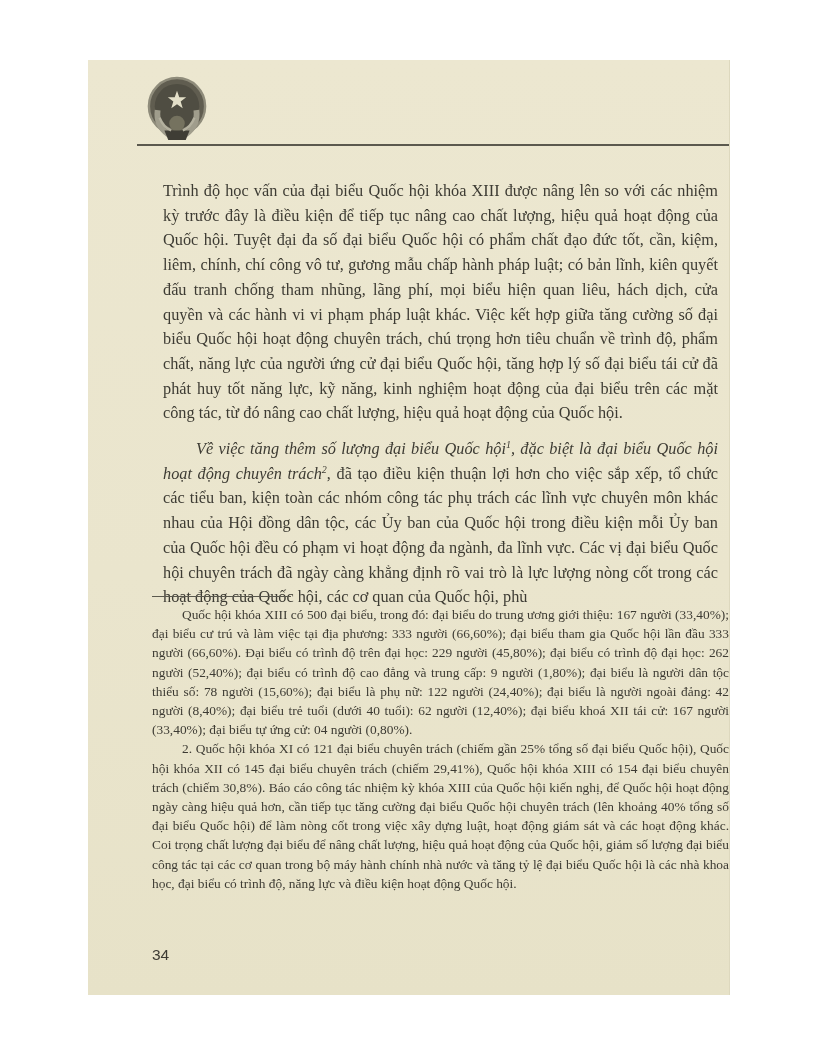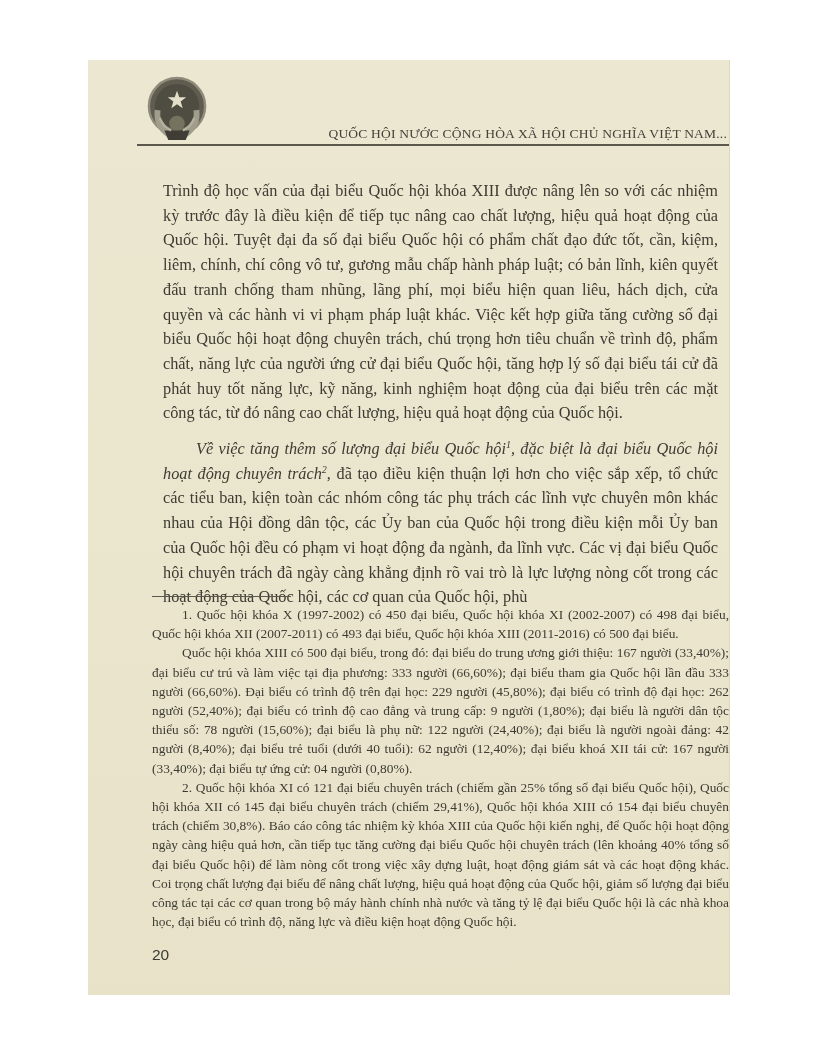--- a/index.html
+++ b/index.html
@@ -89,31 +89,29 @@
       <path d="M12 36 Q10 52 23 61" stroke="#a09d8c" stroke-width="6" fill="none"></path>
       <path d="M52 36 Q54 52 41 61" stroke="#a09d8c" stroke-width="6" fill="none"></path>
       <polygon points="32,16 34.35,22.76 41.5,22.9 35.8,27.24 37.9,34.1 32,30 26.1,34.1 28.2,27.24 22.5,22.9 29.65,22.76" fill="#e3dfc8"></polygon>
       <circle cx="32" cy="50" r="8" fill="#75725f"></circle>
       <path d="M19 57 h26 l-4 10 h-18 z" fill="#3f3d35"></path>
       <path d="M14 44 q4 10 12 13" stroke="#b3b09e" stroke-width="2.5" fill="none"></path>
       <path d="M50 44 q-4 10 -12 13" stroke="#b3b09e" stroke-width="2.5" fill="none"></path>
     </svg>
   </div>
 
-  <div class="header-title">QUỐC HỘI NƯỚC CỘNG HÒA XÃ HỘI CHỦ NGHĨA VIỆT NAM...</div>
   <div class="header-rule"></div>
 
   <div class="body-text">
     <p>Trình độ học vấn của đại biểu Quốc hội khóa XIII được nâng lên so với các nhiệm kỳ trước đây là điều kiện để tiếp tục nâng cao chất lượng, hiệu quả hoạt động của Quốc hội. Tuyệt đại đa số đại biểu Quốc hội có phẩm chất đạo đức tốt, cần, kiệm, liêm, chính, chí công vô tư, gương mẫu chấp hành pháp luật; có bản lĩnh, kiên quyết đấu tranh chống tham nhũng, lãng phí, mọi biểu hiện quan liêu, hách dịch, cửa quyền và các hành vi vi phạm pháp luật khác. Việc kết hợp giữa tăng cường số đại biểu Quốc hội hoạt động chuyên trách, chú trọng hơn tiêu chuẩn về trình độ, phẩm chất, năng lực của người ứng cử đại biểu Quốc hội, tăng hợp lý số đại biểu tái cử đã phát huy tốt năng lực, kỹ năng, kinh nghiệm hoạt động của đại biểu trên các mặt công tác, từ đó nâng cao chất lượng, hiệu quả hoạt động của Quốc hội.</p>
     <p class="indent"><em><span>Về việc tăng thêm số lượng đại biểu Quốc hội</span><sup>1</sup><span>, đặc biệt là đại biểu Quốc hội hoạt động chuyên trách</span><sup>2</sup></em><span>, đã tạo điều kiện thuận lợi hơn cho việc sắp xếp, tổ chức các tiểu ban, kiện toàn các nhóm công tác phụ trách các lĩnh vực chuyên môn khác nhau của Hội đồng dân tộc, các Ủy ban của Quốc hội trong điều kiện mỗi Ủy ban của Quốc hội đều có phạm vi hoạt động đa ngành, đa lĩnh vực. Các vị đại biểu Quốc hội chuyên trách đã ngày càng khẳng định rõ vai trò là lực lượng nòng cốt trong các hoạt động của Quốc hội, các cơ quan của Quốc hội, phù</span></p>
   </div>
 
   <div class="footnote-rule"></div>
 
   <div class="footnotes">
-    <p>1. Quốc hội khóa X (1997-2002) có 450 đại biểu, Quốc hội khóa XI (2002-2007) có 498 đại biểu, Quốc hội khóa XII (2007-2011) có 493 đại biểu, Quốc hội khóa XIII (2011-2016) có 500 đại biểu.</p>
     <p>Quốc hội khóa XIII có 500 đại biểu, trong đó: đại biểu do trung ương giới thiệu: 167 người (33,40%); đại biểu cư trú và làm việc tại địa phương: 333 người (66,60%); đại biểu tham gia Quốc hội lần đầu 333 người (66,60%). Đại biểu có trình độ trên đại học: 229 người (45,80%); đại biểu có trình độ đại học: 262 người (52,40%); đại biểu có trình độ cao đẳng và trung cấp: 9 người (1,80%); đại biểu là người dân tộc thiểu số: 78 người (15,60%); đại biểu là phụ nữ: 122 người (24,40%); đại biểu là người ngoài đảng: 42 người (8,40%); đại biểu trẻ tuổi (dưới 40 tuổi): 62 người (12,40%); đại biểu khoá XII tái cử: 167 người (33,40%); đại biểu tự ứng cử: 04 người (0,80%).</p>
     <p>2. Quốc hội khóa XI có 121 đại biểu chuyên trách (chiếm gần 25% tổng số đại biểu Quốc hội), Quốc hội khóa XII có 145 đại biểu chuyên trách (chiếm 29,41%), Quốc hội khóa XIII có 154 đại biểu chuyên trách (chiếm 30,8%). Báo cáo công tác nhiệm kỳ khóa XIII của Quốc hội kiến nghị, để Quốc hội hoạt động ngày càng hiệu quả hơn, cần tiếp tục tăng cường đại biểu Quốc hội chuyên trách (lên khoảng 40% tổng số đại biểu Quốc hội) để làm nòng cốt trong việc xây dựng luật, hoạt động giám sát và các hoạt động khác. Coi trọng chất lượng đại biểu để nâng chất lượng, hiệu quả hoạt động của Quốc hội, giảm số lượng đại biểu công tác tại các cơ quan trong bộ máy hành chính nhà nước và tăng tỷ lệ đại biểu Quốc hội là các nhà khoa học, đại biểu có trình độ, năng lực và điều kiện hoạt động Quốc hội.</p>
   </div>
 
-  <div class="page-number">20</div>
+  <div class="page-number">34</div>
 
 </div>
 
 </body></html>

